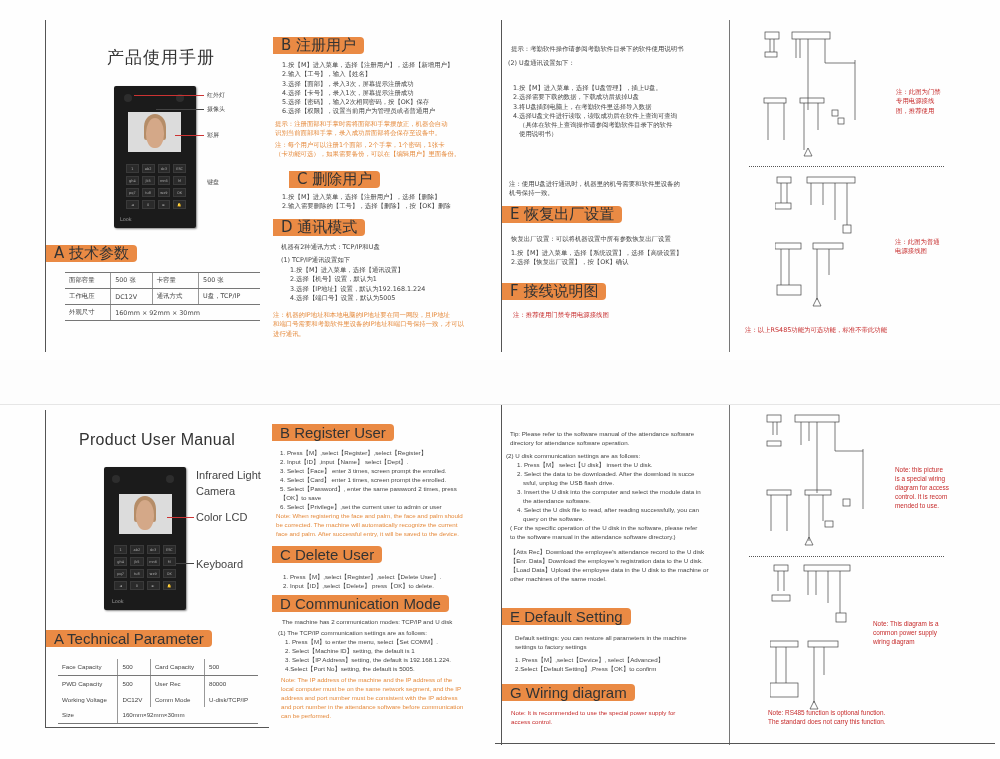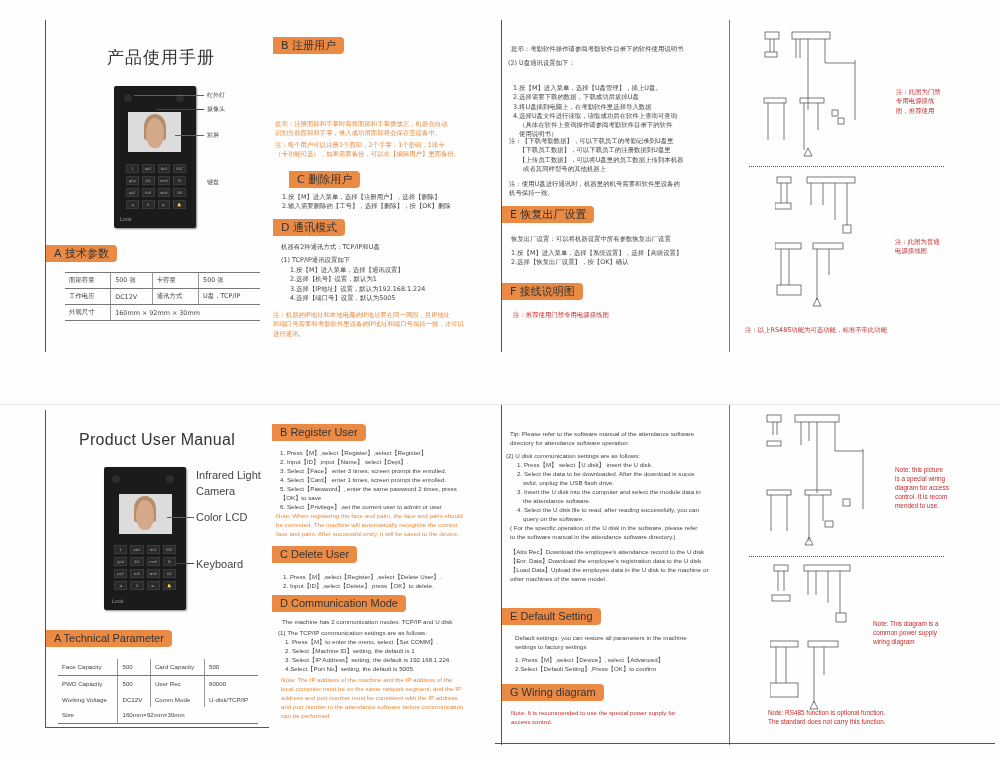--- a/index.html
+++ b/index.html
@@ -3,21 +3,21 @@
 <meta charset="utf-8">
 <style>
 *{box-sizing:border-box;margin:0;padding:0}
 body{width:1000px;height:759px;background:#fdfdfd;font-family:"DejaVu Sans","Liberation Sans",sans-serif;color:#333;position:relative;overflow:hidden}
 .sheet{position:absolute;left:0;width:1000px;height:360px;background:#fefefe}
 .sheet.cn{top:0}
 .sheet.en{top:404px;height:355px;border-top:1px solid #e6e6e6}
 .vline{position:absolute;width:1px;background:#555}
 .title{position:absolute;font-size:17px;color:#333;letter-spacing:1px}
 .en .title{font-family:"Liberation Sans",sans-serif;font-size:16px;letter-spacing:0.3px}
-.badge{position:absolute;background:#ea8a44;color:#333;font-size:11px;padding:0 8px;border-radius:0 4px 4px 0;height:17px;line-height:17px;white-space:nowrap}
+.badge{position:absolute;background:#ea8a44;color:#333;font-size:15px;padding:0 8px;border-radius:0 4px 4px 0;height:17px;line-height:17px;white-space:nowrap}
 .en .badge{font-family:"Liberation Sans",sans-serif}
 .block{position:absolute;font-size:6.4px;line-height:9.3px;color:#444;white-space:nowrap}
 .en .block{font-family:"Liberation Sans",sans-serif;font-size:6.2px;line-height:9px}
 .note-o{color:#e58a3c}
 .note-r{color:#c62b2b}
 .indent{padding-left:6px}
 .device{position:absolute;background:#1b1b1b;border-radius:2px;box-shadow:1px 1px 2px #888}
 .device .lcd{position:absolute;background:#dcdcdc;overflow:hidden}
 .device .face{position:absolute;border-radius:50% 50% 45% 45%;background:#d4a888}
 .device .hair{position:absolute;border-radius:50% 50% 10% 10%;background:#b58d68}
@@ -98,20 +98,28 @@
       <td>U盘，TCP/IP</td>
     </tr>
     <tr class="bb">
       <td>外观尺寸</td>
       <td colspan="3">160mm × 92mm × 30mm</td>
     </tr>
   </tbody>
     </table>
 
   <div class="badge" style="left:273px;top:37px">B 注册用户</div>
+  <div class="block" style="left:282px;top:61px">
+    <div>1.按【M】进入菜单，选择【注册用户】，选择【新增用户】</div>
+    <div>2.输入【工号】，输入【姓名】</div>
+    <div>3.选择【面部】，录入3次，屏幕提示注册成功</div>
+    <div>4.选择【卡号】，录入1次，屏幕提示注册成功</div>
+    <div>5.选择【密码】，输入2次相同密码，按【OK】保存</div>
+    <div>6.选择【权限】，设置当前用户为管理员或者普通用户</div>
+  </div>
   <div class="block note-o" style="left:275px;top:120px">
     <div>提示：注册面部和手掌时需将面部和手掌摆放正，机器会自动</div>
     <div>识别当前面部和手掌，录入成功后面部将会保存至设备中。</div>
   </div>
   <div class="block note-o" style="left:275px;top:141px">
     <div>注：每个用户可以注册1个面部，2个手掌，1个密码，1张卡</div>
     <div>（卡功能可选），如果需要备份，可以在【编辑用户】里面备份。</div>
   </div>
 
   <div class="badge" style="left:289px;top:171px">C 删除用户</div>
@@ -137,26 +145,20 @@
 
   <div class="block" style="left:511px;top:45px">提示：考勤软件操作请参阅考勤软件目录下的软件使用说明书</div>
   <div class="block" style="left:508px;top:59px">(2) U盘通讯设置如下：</div>
   <div class="block" style="left:513px;top:84px">
     <div>1.按【M】进入菜单，选择【U盘管理】，插上U盘。</div>
     <div>2.选择需要下载的数据，下载成功后拔掉U盘</div>
     <div>3.将U盘插到电脑上，在考勤软件里选择导入数据</div>
     <div>4.选择U盘文件进行读取，读取成功后在软件上查询可查询</div>
     <div class="indent">（具体在软件上查询操作请参阅考勤软件目录下的软件</div>
     <div class="indent">使用说明书）</div>
-  </div>
-  <div class="block" style="left:509px;top:137px">
-    <div>注：【下载考勤数据】，可以下载员工的考勤记录到U盘里</div>
-    <div style="padding-left:10px">【下载员工数据】，可以下载员工的注册数据到U盘里</div>
-    <div style="padding-left:10px">【上传员工数据】，可以将U盘里的员工数据上传到本机器</div>
-    <div style="padding-left:14px">或者其同样型号的其他机器上</div>
   </div>
   <div class="block" style="left:509px;top:180px">
     <div>注：使用U盘进行通讯时，机器里的机号需要和软件里设备的</div>
     <div>机号保持一致。</div>
   </div>
 
   <div class="badge" style="left:502px;top:206px">E 恢复出厂设置</div>
   <div class="block" style="left:511px;top:235px">恢复出厂设置：可以将机器设置中所有参数恢复出厂设置</div>
   <div class="block" style="left:511px;top:249px">
     <div>1.按【M】进入菜单，选择【系统设置】，选择【高级设置】</div>

